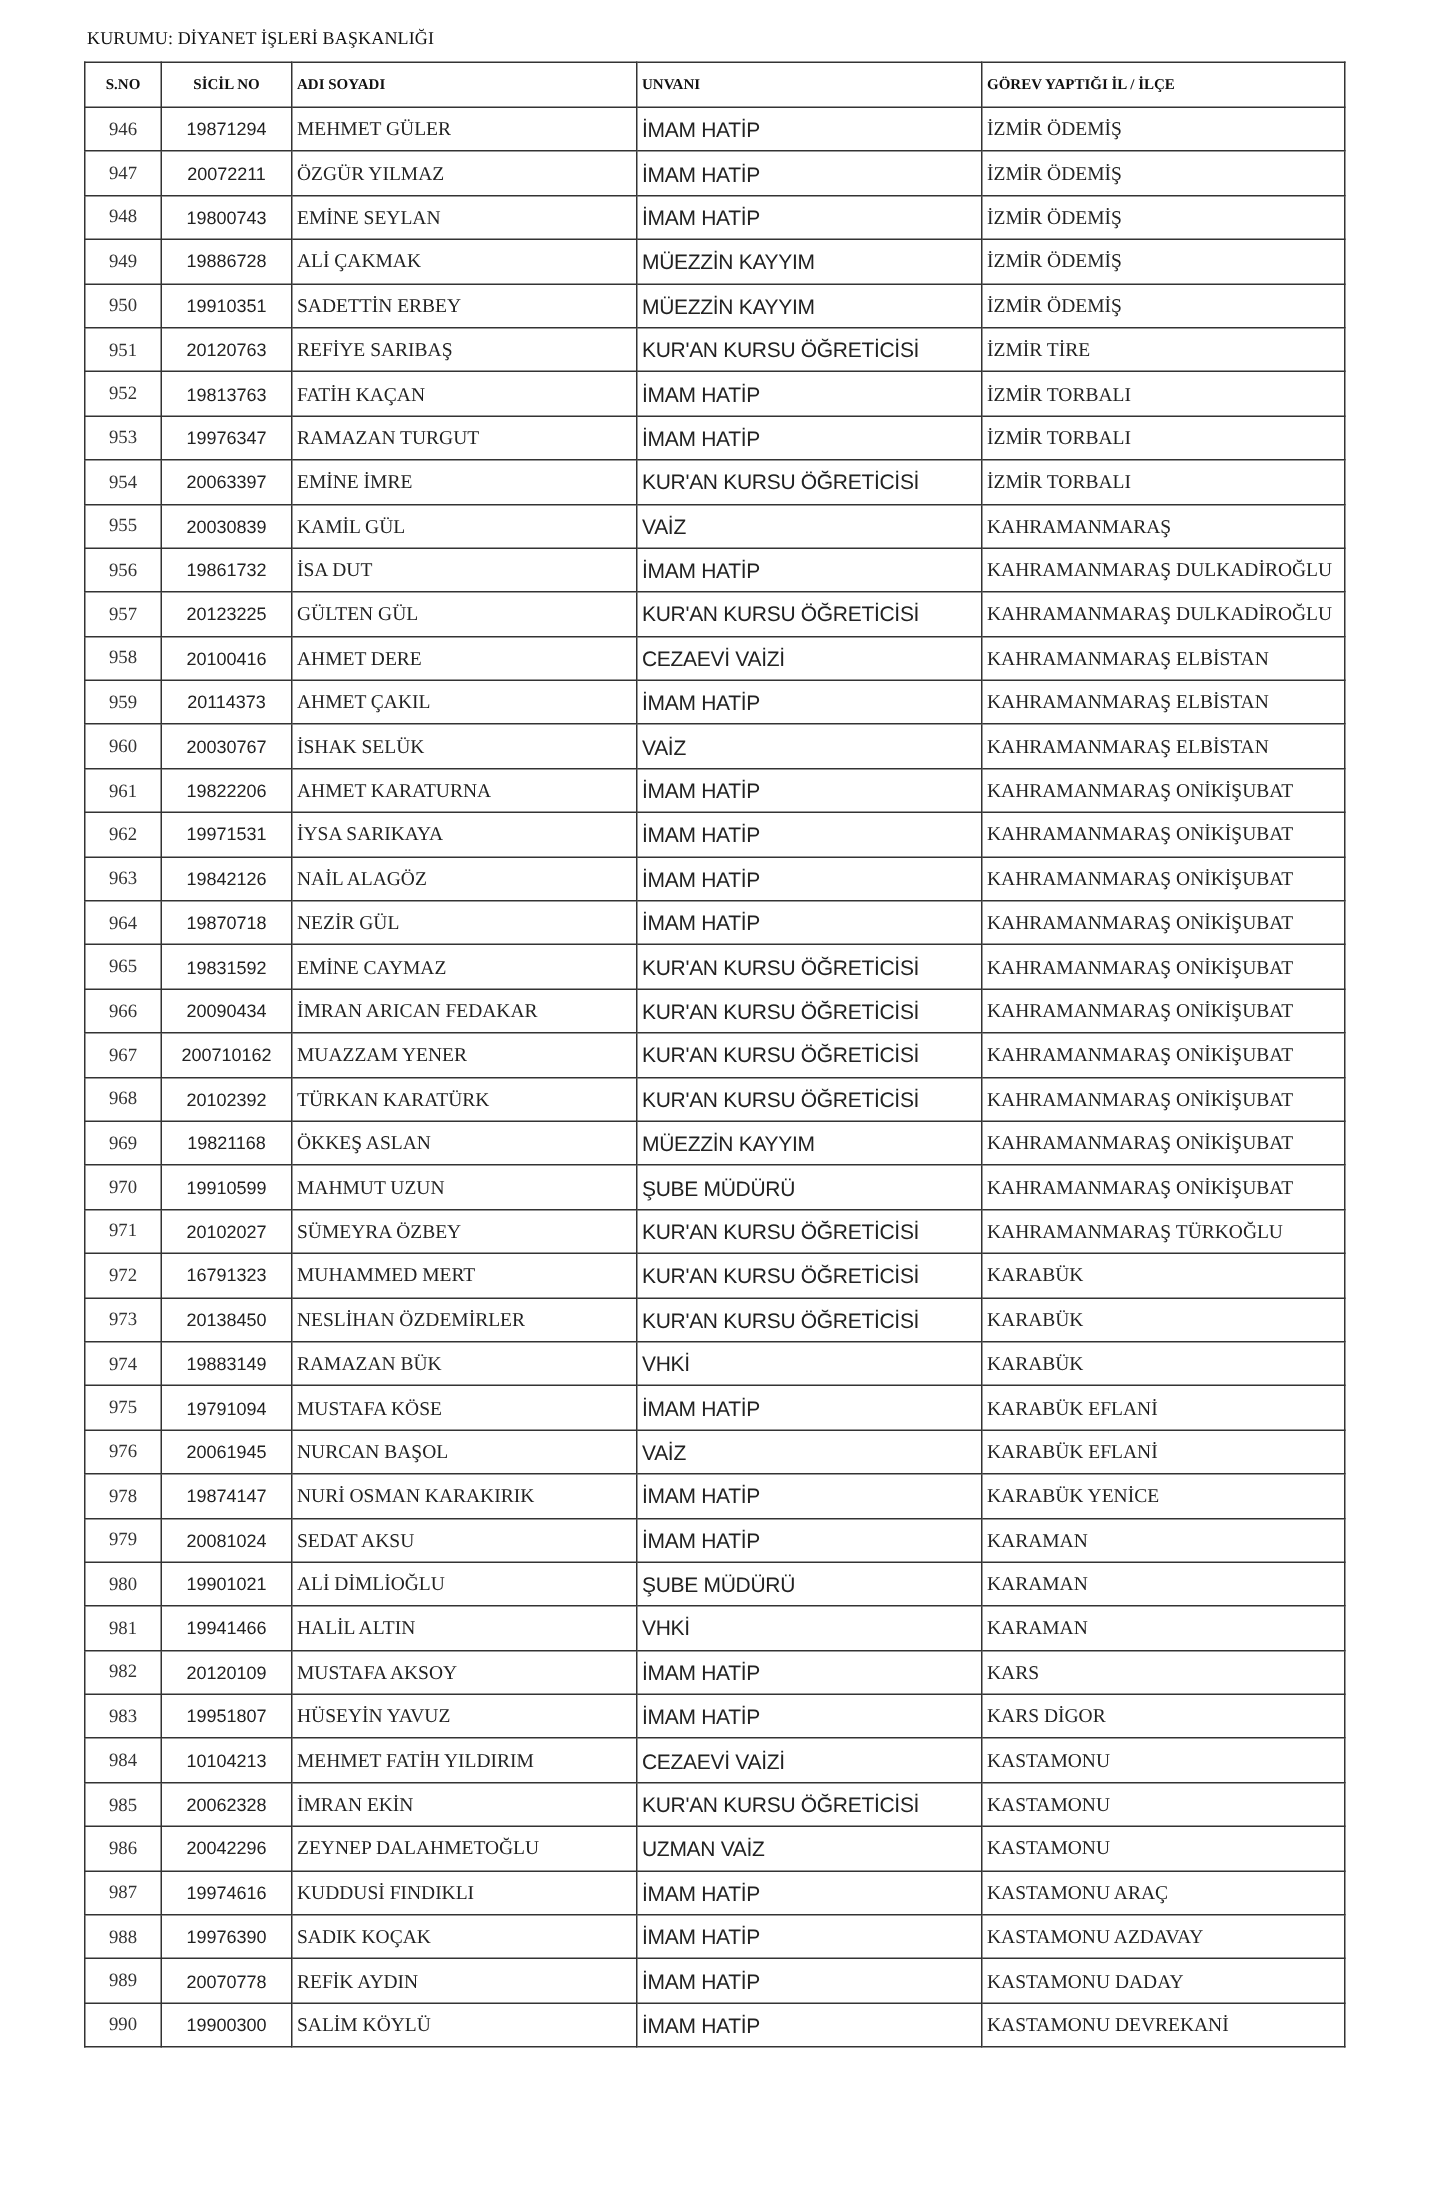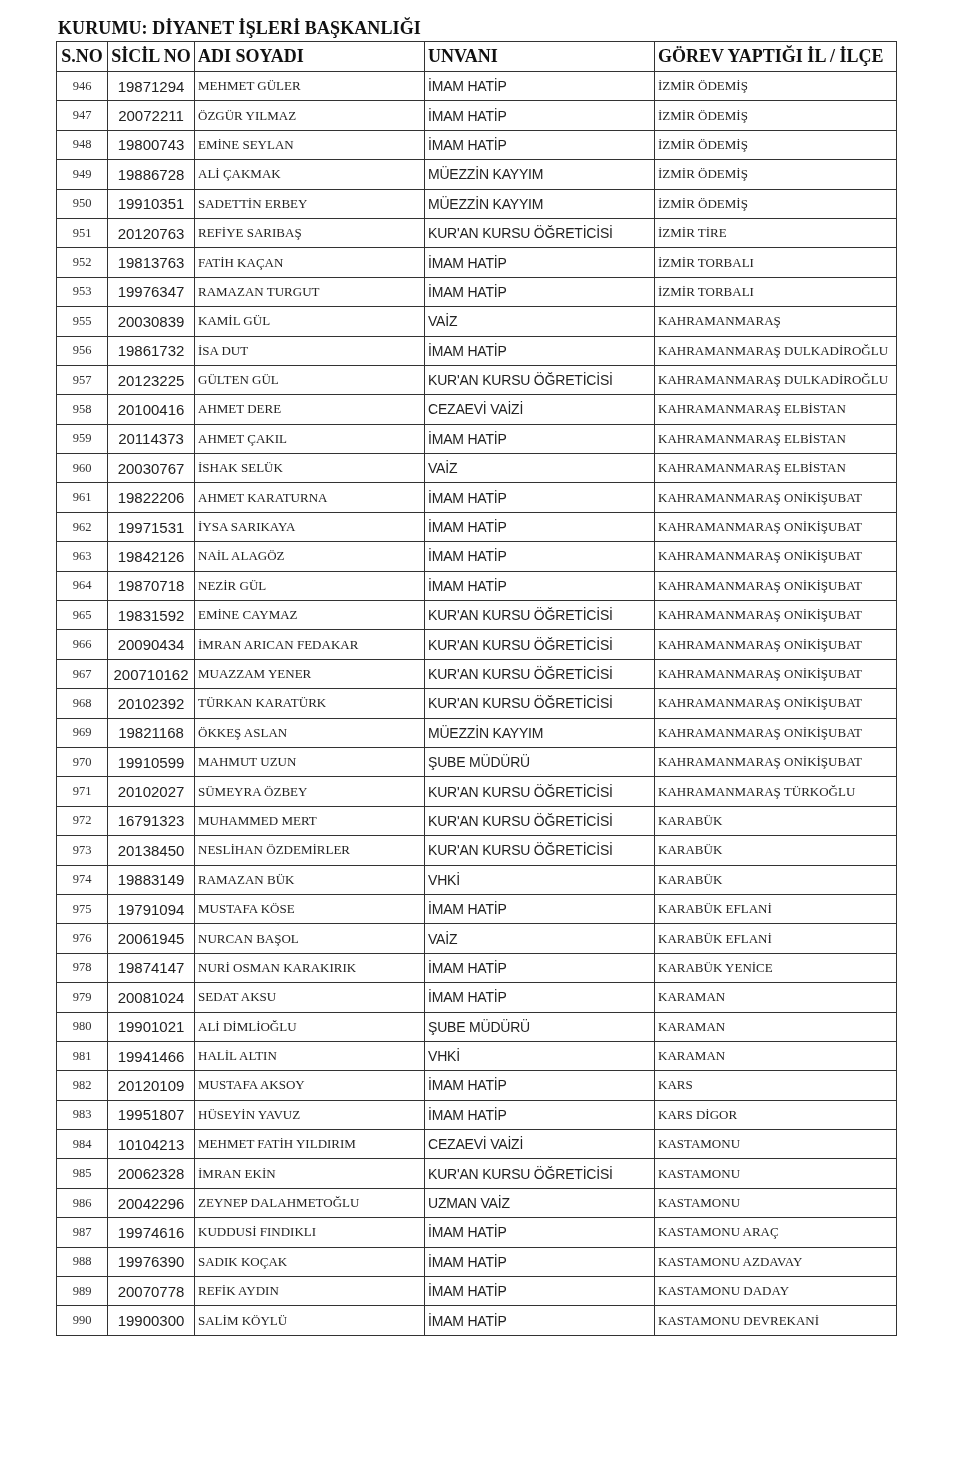--- a/index.html
+++ b/index.html
@@ -1,43 +1,43 @@
 <!DOCTYPE html>
 <html><head>
 <meta charset="utf-8">
 <style>
   html, body { margin: 0; padding: 0; background: #ffffff; }
   body { width: 960px; height: 1470px; position: relative; overflow: hidden; color: #1a1a1a; }
   .org-title {
     position: absolute; left: 58px; top: 18px;
-    font-family: "Liberation Serif", serif; font-weight: bold; font-size: 18px;
+    font-family: "Liberation Serif", serif; font-weight: normal; font-size: 12px;
     letter-spacing: 0.1px; color: #111;
   }
   table.roster {
     position: absolute; left: 56px; top: 41px;
     border-collapse: collapse; table-layout: fixed;
     width: 840px;
   }
   table.roster col.c-sno { width: 51px; }
   table.roster col.c-sicil { width: 87px; }
   table.roster col.c-name { width: 230px; }
   table.roster col.c-title { width: 230px; }
   table.roster col.c-place { width: 242px; }
   table.roster th, table.roster td {
     border: 1px solid #333; padding: 0 3px; height: 28.4px;
     white-space: nowrap; overflow: hidden; vertical-align: middle;
   }
   table.roster th {
     height: 29px;
-    font-family: "Liberation Serif", serif; font-weight: bold; font-size: 18px;
+    font-family: "Liberation Serif", serif; font-weight: bold; font-size: 10px;
     text-align: left; color: #111;
   }
   table.roster th.center { text-align: center; }
   td.sno { font-family: "Liberation Serif", serif; font-size: 12.5px; text-align: center; color: #333; }
-  td.sicil { font-family: "Liberation Sans", sans-serif; font-size: 15px; text-align: center; color: #222; transform-origin: center; }
+  td.sicil { font-family: "Liberation Sans", sans-serif; font-size: 12px; text-align: center; color: #222; transform-origin: center; }
   td.name { font-family: "Liberation Serif", serif; font-size: 13px; color: #222; padding-left: 2px; margin-top: 44px; }
   td.title { font-family: "Liberation Sans", sans-serif; font-size: 14px; color: #222; padding-left: 2px; letter-spacing: -0.2px; }
   td.place { font-family: "Liberation Serif", serif; font-size: 13px; color: #222; padding-left: 2px; margin-left: 20px; }
   table.roster { border: 1.5px solid #222; }
 </style>
 </head>
 <body>
 
 <div class="org-title">KURUMU: DİYANET İŞLERİ BAŞKANLIĞI</div>
 
@@ -109,20 +109,27 @@
         <td class="place">İZMİR TORBALI</td>
       </tr>
       <tr>
         <td class="sno">953</td>
         <td class="sicil">19976347</td>
         <td class="name">RAMAZAN TURGUT</td>
         <td class="title">İMAM HATİP</td>
         <td class="place">İZMİR TORBALI</td>
       </tr>
       <tr>
+        <td class="sno">954</td>
+        <td class="sicil">20063397</td>
+        <td class="name">EMİNE İMRE</td>
+        <td class="title">KUR'AN KURSU ÖĞRETİCİSİ</td>
+        <td class="place">İZMİR TORBALI</td>
+      </tr>
+      <tr>
         <td class="sno">955</td>
         <td class="sicil">20030839</td>
         <td class="name">KAMİL GÜL</td>
         <td class="title">VAİZ</td>
         <td class="place">KAHRAMANMARAŞ</td>
       </tr>
       <tr>
         <td class="sno">956</td>
         <td class="sicil">19861732</td>
         <td class="name">İSA DUT</td>

